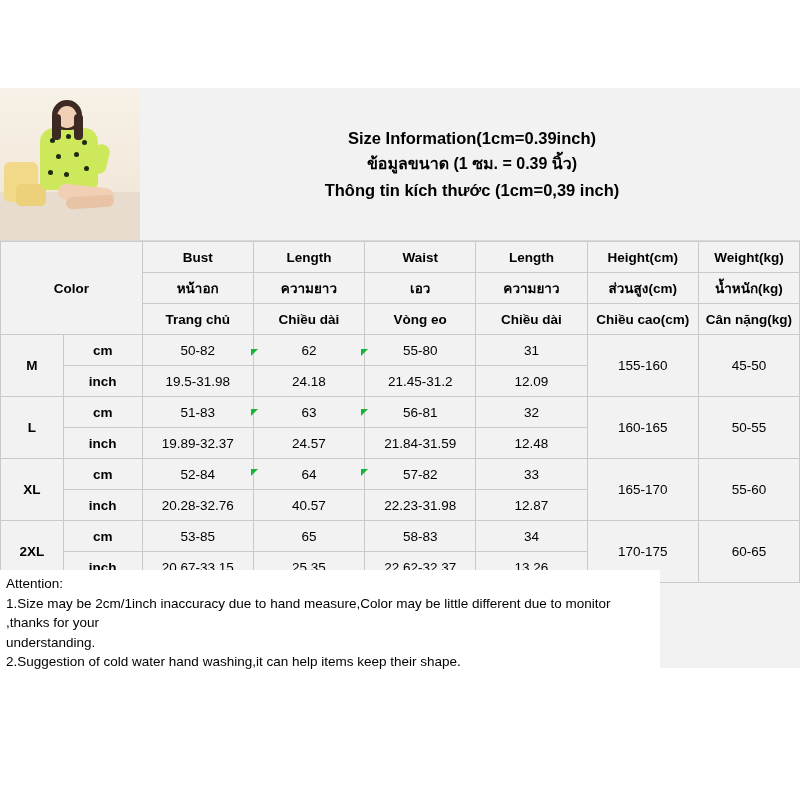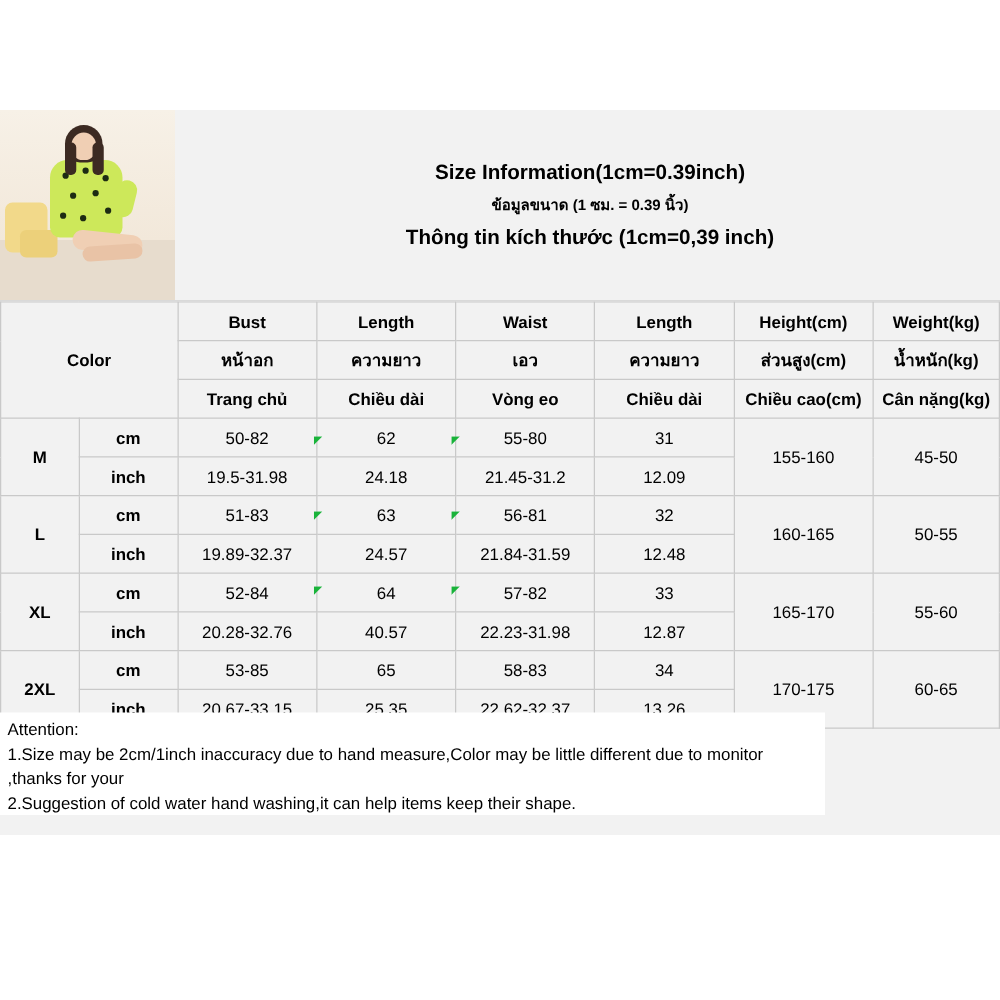--- a/index.html
+++ b/index.html
@@ -109,21 +109,21 @@
     align-items: center;
     justify-content: center;
   }
   .title-line {
     font-weight: bold;
     font-size: 16.5px;
     line-height: 26px;
     text-align: center;
     white-space: nowrap;
   }
-  .title-line.thai { font-size: 12px; }
+  .title-line.thai { font-size: 16px; }
 
   
   table.size-table {
     width: 800px;
     border-collapse: collapse;
     table-layout: fixed;
     background: #f2f2f2;
   }
   table.size-table td {
     border: 1px solid #c9c9c9;
@@ -343,15 +343,16 @@
     <div class="mark" style="left:361px; top:261px;"></div>
     <div class="mark" style="left:251px; top:321px;"></div>
     <div class="mark" style="left:361px; top:321px;"></div>
     <div class="mark" style="left:251px; top:381px;"></div>
     <div class="mark" style="left:361px; top:381px;"></div>
   </div>
 
   <div class="attention">
     <div class="line">Attention:</div>
     <div class="line">1.Size may be 2cm/1inch inaccuracy due to hand measure,Color may be little different due to monitor ,thanks for your</div>
+    <div class="line">understanding.</div>
     <div class="line">2.Suggestion of cold water hand washing,it can help items keep their shape.</div>
   </div>
 </div>
 
 </body></html>

